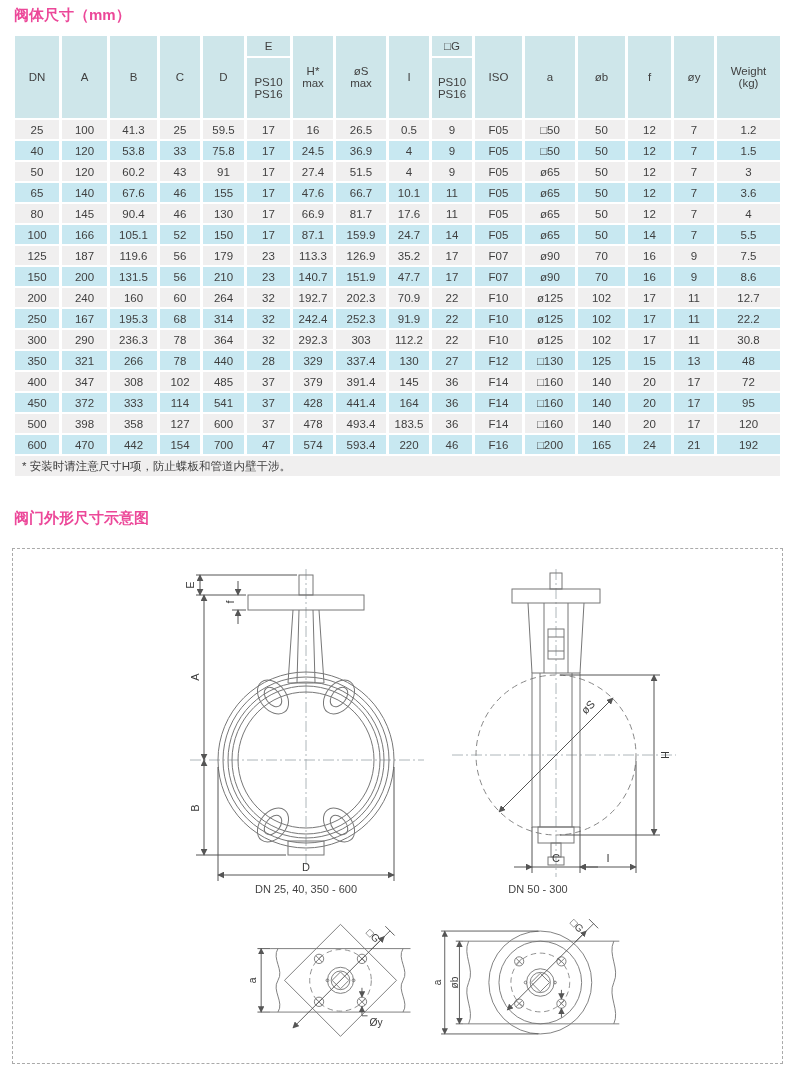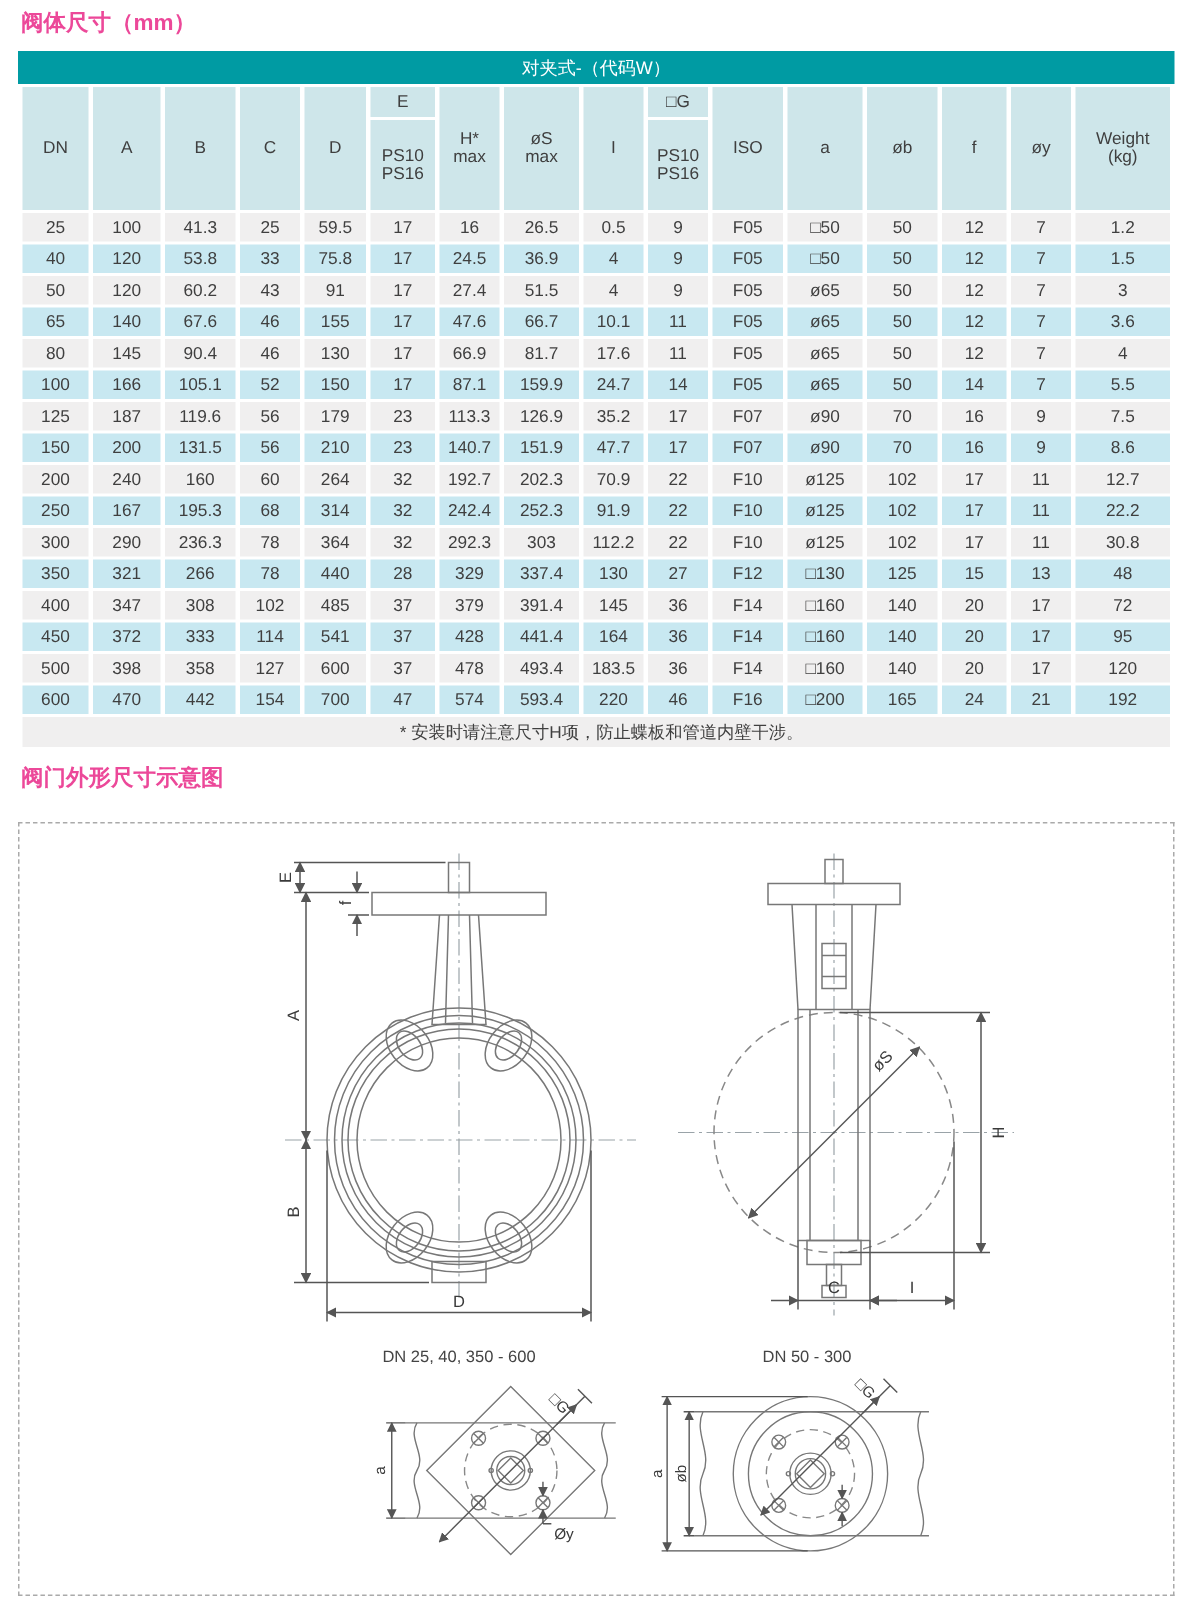--- a/index.html
+++ b/index.html
@@ -12,40 +12,39 @@
   .table-wrap{position:absolute;left:12px;top:34px;width:771px;}
   .banner{background:#009BA3;color:#fff;font-size:12px;height:22px;line-height:22px;text-align:center;}
   table{width:771px;table-layout:fixed;border-collapse:separate;border-spacing:3px 2px;background:#fff;}
   th,td{padding:0;font-weight:normal;text-align:center;font-size:11.5px;overflow:hidden;}
   thead th{background:#CEE6EA;vertical-align:middle;}
   thead tr.r1 th{height:20px;}
   thead tr.r2 th{height:60px;}
   tbody td{height:19px;vertical-align:middle;}
   tbody tr:nth-child(odd) td{background:#F0EFEF;}
   tbody tr:nth-child(even) td{background:#C8E8F1;}
-  tfoot td{background:#F0EFEF;text-align:center;height:20px;padding-left:7px;font-size:11.5px;}
+  tfoot td{background:#F0EFEF;text-align:left;height:20px;padding-left:7px;font-size:11.5px;}
   
   .diagram-box{position:absolute;left:12px;top:548px;width:769px;height:514px;border:1px dashed #aaa;}
   .diagram-box svg{position:absolute;}
-  .caption{position:absolute;top:350px;font-size:11px;color:#444;text-align:center;}
+  .caption{position:absolute;top:334px;font-size:11px;color:#444;text-align:center;}
   #cap-left{left:163px;width:260px;}
   #cap-right{left:425px;width:200px;}
   svg .geo{stroke:#777;fill:none;stroke-width:1;}
   svg .cl{stroke:#9aa3a8;fill:none;stroke-width:0.8;stroke-dasharray:11 3 2 3;}
   svg .dash{stroke:#888;fill:none;stroke-width:1;stroke-dasharray:6 4;}
   svg .dim{stroke:#555;fill:none;stroke-width:1;}
   svg text{font-size:11px;fill:#3a3a3a;stroke:none;font-family:"Liberation Sans","DejaVu Sans",sans-serif;}
 </style>
 </head>
 <body>
 
 <h1 id="title1" class="sec-title">阀体尺寸（mm）</h1>
 
 <div class="table-wrap">
-  <div class="banner">对夹式-（代码W）</div>
   <table>
     <colgroup>
       <col style="width:44px">
         <col style="width:45px">
         <col style="width:47px">
         <col style="width:40px">
       <col style="width:41px">
         <col style="width:43px">
         <col style="width:40px">
         <col style="width:50px">

